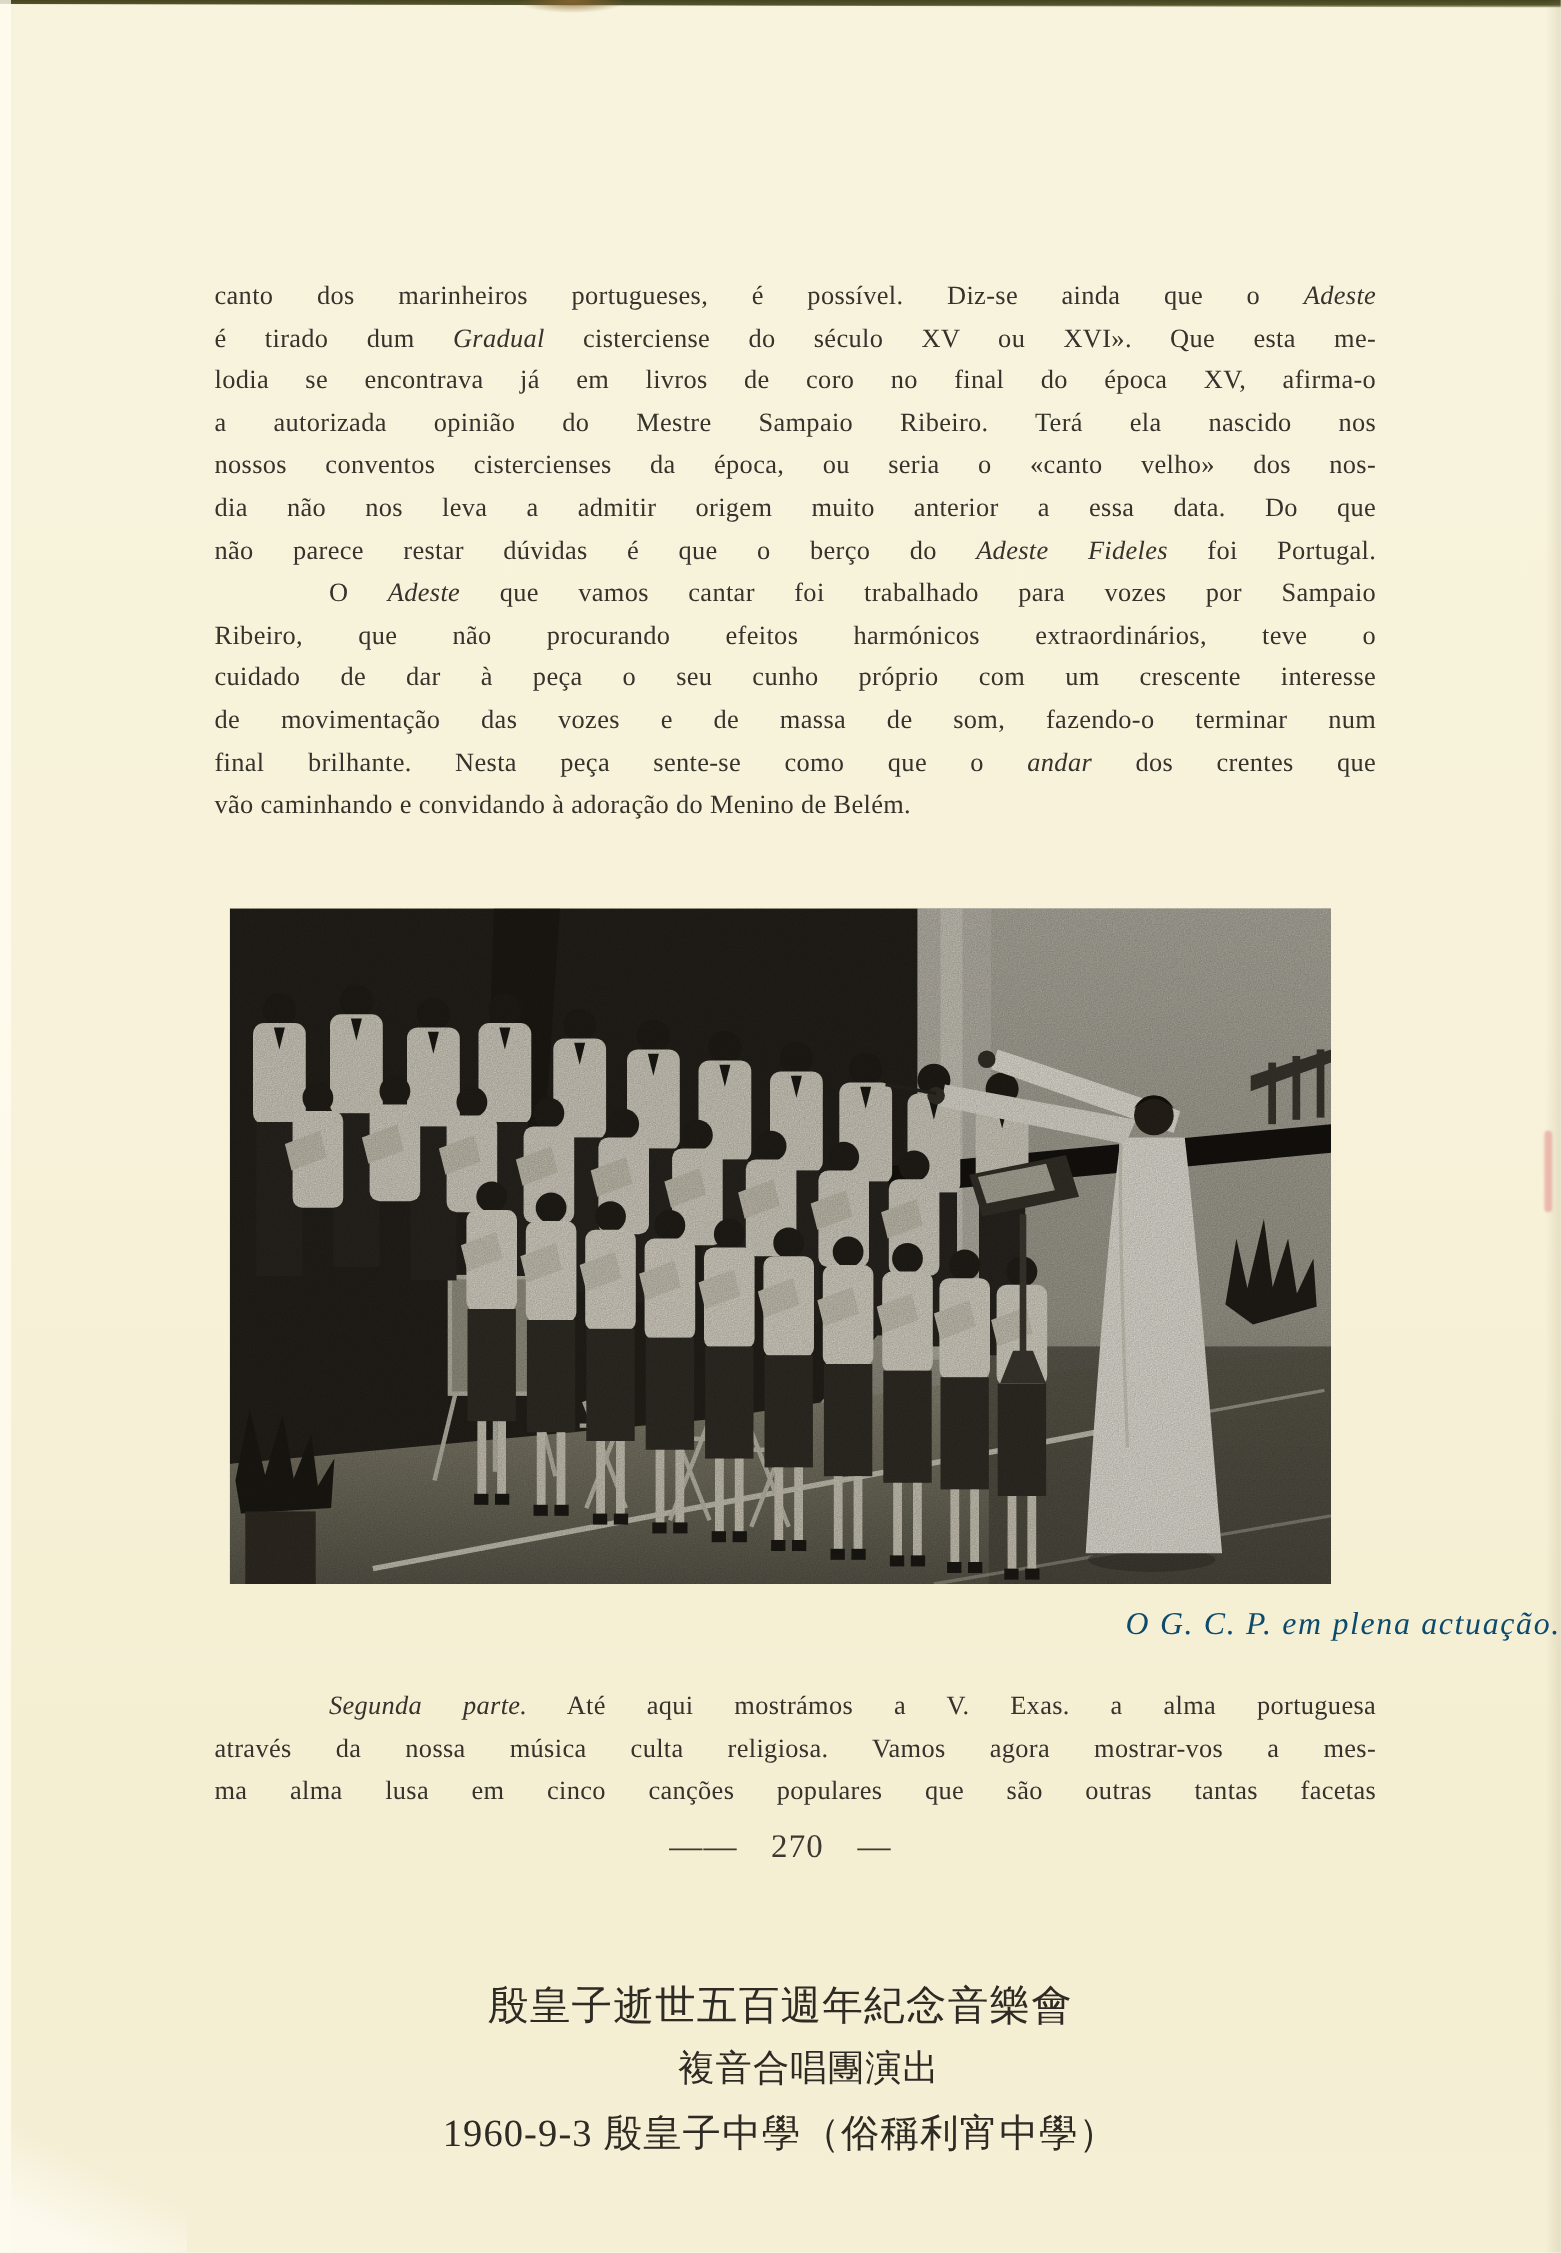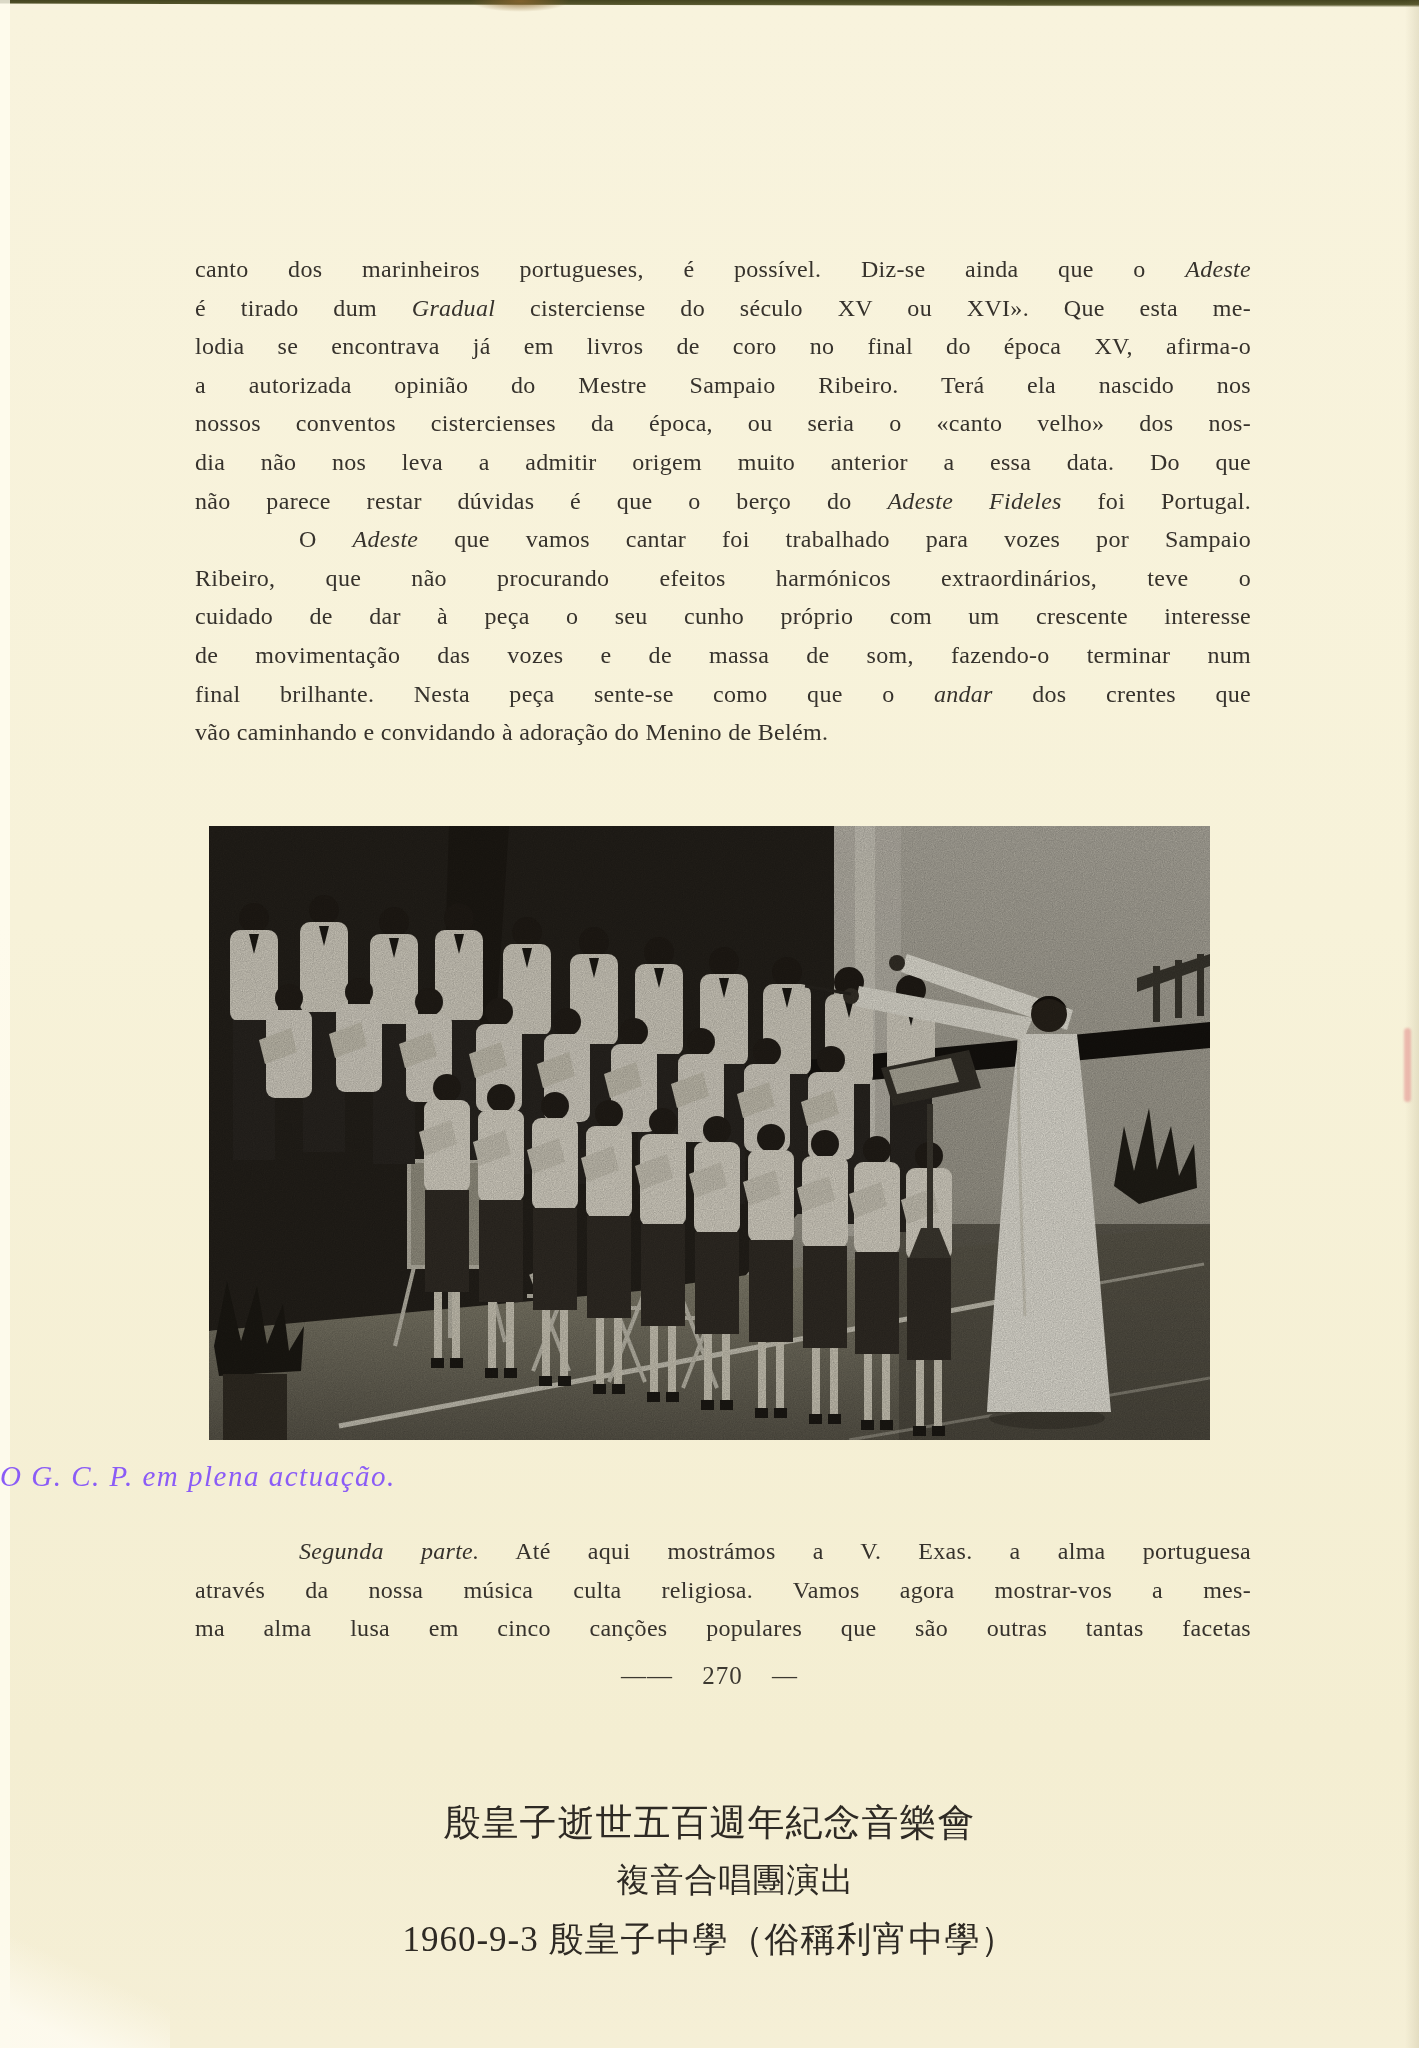--- a/index.html
+++ b/index.html
@@ -30,25 +30,25 @@
     text-align-last:justify;}
   .line{white-space:normal;}
   .line.lastline{text-align-last:left;}
   .line.indent1{text-indent:104px;}
   .it{font-style:italic;}
 
   
   .photo{position:absolute;left:209px;top:826px;width:1001px;height:614px;background:#aba79a;}
   .photo svg{display:block;width:100%;height:100%;}
 
-  .caption{position:absolute;top:1460px;left:0;width:1419px;text-align:left;
-    font-style:italic;font-size:29px;letter-spacing:1.5px;color:#8b5cf6;}
+  .caption{position:absolute;top:1460px;left:0;width:1419px;text-align:right;
+    font-style:italic;font-size:29px;letter-spacing:1.5px;color:#0c4a6e;}
 
   .pagenum{position:absolute;top:1662px;left:0;width:1419px;text-align:center;
-    font-size:25px;color:#3d3931;letter-spacing:1px;word-spacing:22px;}
+    font-size:30px;color:#3d3931;letter-spacing:1px;word-spacing:22px;}
 
   .cjk{position:absolute;left:0;width:1419px;text-align:center;color:#2e2a24;
     font-family:"Liberation Serif","DejaVu Serif",serif;}
   .cjk1{top:1798px;font-size:37px;letter-spacing:1px;}
   .cjk2{top:1858px;font-size:33px;letter-spacing:1px;transform:translateX(26px);}
   .cjk3{top:1916px;font-size:35px;letter-spacing:1px;}
 </style>
 </head>
 <body>
 

